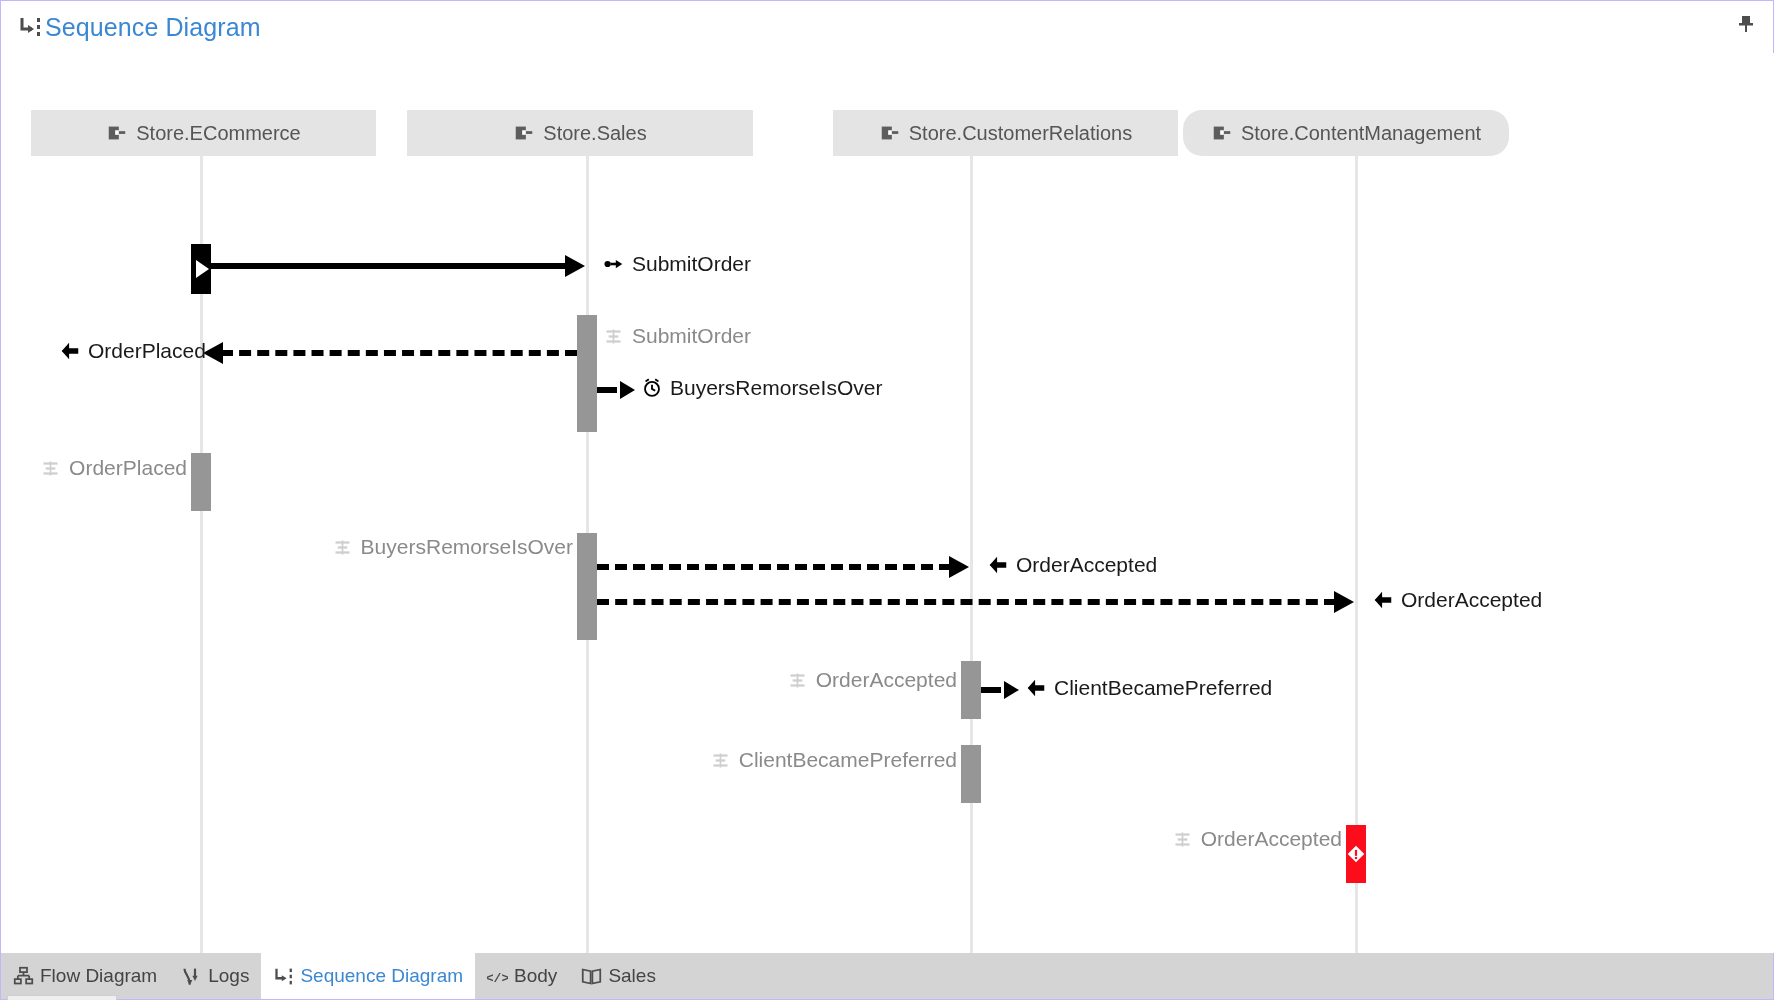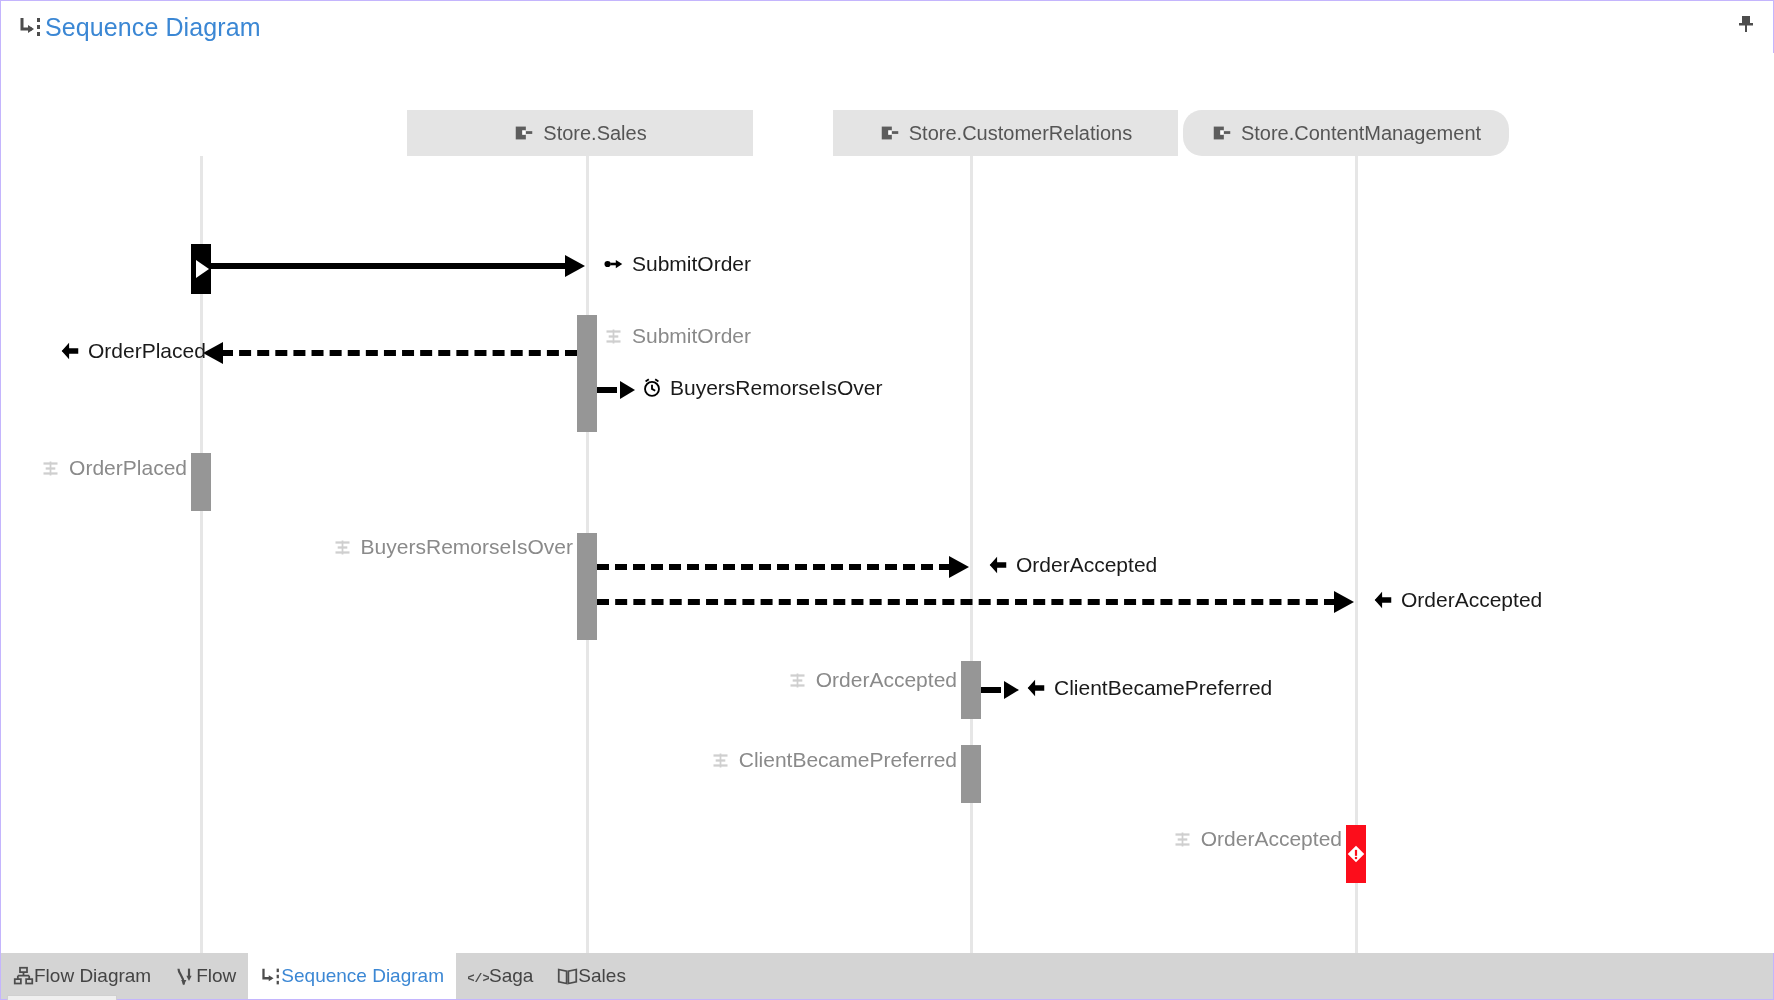--- a/index.html
+++ b/index.html
@@ -146,20 +146,21 @@
     position: absolute;
     left: 0; bottom: 0;
     width: 100%; height: 46px;
     background: #d4d4d4;
     display: flex;
     align-items: stretch;
   }
   .tab {
     display: flex;
     align-items: center;
+    gap: 6px;
     padding: 0 12px;
     font-size: 19px;
     color: #444;
     cursor: pointer;
     white-space: nowrap;
   }
   .tab.active {
     background: #ffffff;
     color: #3b87d4;
   }
@@ -191,20 +192,30 @@
     <span class="pin-btn">
       <svg width="20" height="20" viewBox="0 0 20 20">
         <rect x="6" y="2" width="8" height="7" fill="#4d4d4d"></rect>
         <rect x="3" y="9" width="14" height="2.5" fill="#4d4d4d"></rect>
         <rect x="9" y="11" width="2" height="7" fill="#4d4d4d"></rect>
       </svg>
     </span>
   </div>
 
   <div class="canvas">
+      <div class="lifeline-head" style="left: 30px; top: 57px; width: 345px;">
+        <span class="svc-icon">
+          <svg width="22" height="22" viewBox="0 0 24 24">
+            <rect x="3" y="5" width="11" height="14" fill="#5d5d5d"></rect>
+            <rect x="13" y="10" width="8" height="3" fill="#5d5d5d"></rect>
+            <rect x="10" y="9" width="4" height="5" fill="#ffffff"></rect>
+          </svg>
+        </span>
+        <span>Store.ECommerce</span>
+      </div>
       <div class="lifeline-line" style="left: 199px; top: 103px; height: 797px;"></div>
       <div class="lifeline-head" style="left: 406px; top: 57px; width: 346px;">
         <span class="svc-icon">
           <svg width="22" height="22" viewBox="0 0 24 24">
             <rect x="3" y="5" width="11" height="14" fill="#5d5d5d"></rect>
             <rect x="13" y="10" width="8" height="3" fill="#5d5d5d"></rect>
             <rect x="10" y="9" width="4" height="5" fill="#ffffff"></rect>
           </svg>
         </span>
         <span>Store.Sales</span>
@@ -398,41 +409,41 @@
       </div>
       <div class="tab">
         <span class="tab-icon">
           <svg width="21" height="21" viewBox="0 0 24 24">
             <path d="M4 3 C4 10, 10 10, 10 21" fill="none" stroke="#4d4d4d" stroke-width="2.5"></path>
             <path d="M7 16 L10 22 L13 16 Z" fill="#4d4d4d"></path>
             <path d="M16 3 L16 13" stroke="#4d4d4d" stroke-width="2.5"></path>
             <path d="M13 11 L16 17 L19 11 Z" fill="#4d4d4d"></path>
           </svg>
         </span>
-        <span>Flow</span>
+        <span>Logs</span>
       </div>
       <div class="tab active">
         <span class="tab-icon">
           <svg width="21" height="21" viewBox="0 0 24 24">
             <path d="M4 3 L4 14 L13 14" fill="none" stroke="#4d4d4d" stroke-width="2.6"></path>
             <path d="M10 10.5 L15.5 14 L10 17.5 Z" fill="#4d4d4d"></path>
             <rect x="19" y="3" width="2.6" height="4" fill="#4d4d4d"></rect>
             <rect x="19" y="10" width="2.6" height="4" fill="#4d4d4d"></rect>
             <rect x="19" y="17" width="2.6" height="4" fill="#4d4d4d"></rect>
           </svg>
         </span>
         <span>Sequence Diagram</span>
       </div>
       <div class="tab">
         <span class="tab-icon">
           <svg width="21" height="21" viewBox="0 0 24 24">
             <text x="12" y="18" font-size="15" font-family="Liberation Mono, monospace" font-weight="bold" fill="#4d4d4d" text-anchor="middle">&lt;/&gt;</text>
           </svg>
         </span>
-        <span>Saga</span>
+        <span>Body</span>
       </div>
       <div class="tab">
         <span class="tab-icon">
           <svg width="21" height="21" viewBox="0 0 24 24">
             <path d="M2 4 L11 6 L11 20 L2 18 Z" fill="none" stroke="#4d4d4d" stroke-width="2"></path>
             <path d="M22 4 L13 6 L13 20 L22 18 Z" fill="none" stroke="#4d4d4d" stroke-width="2"></path>
           </svg>
         </span>
         <span>Sales</span>
       </div>

